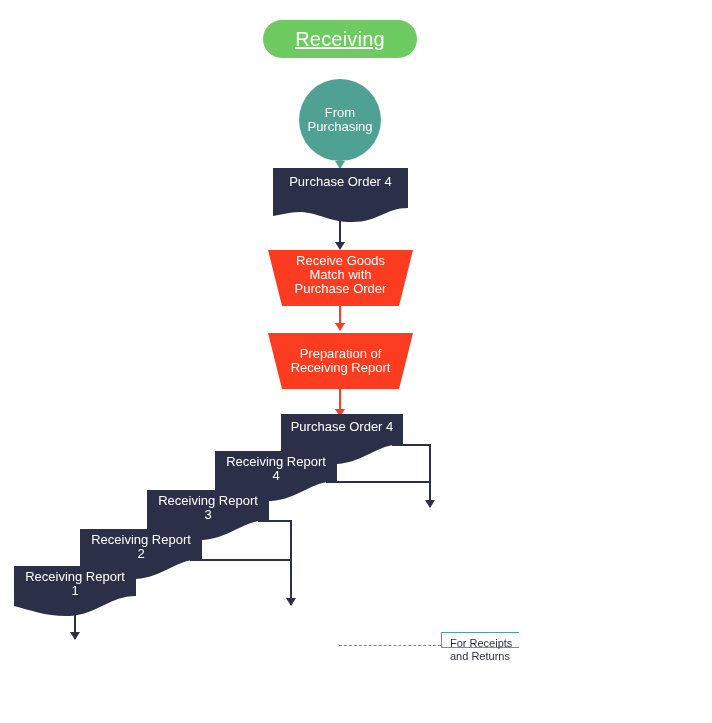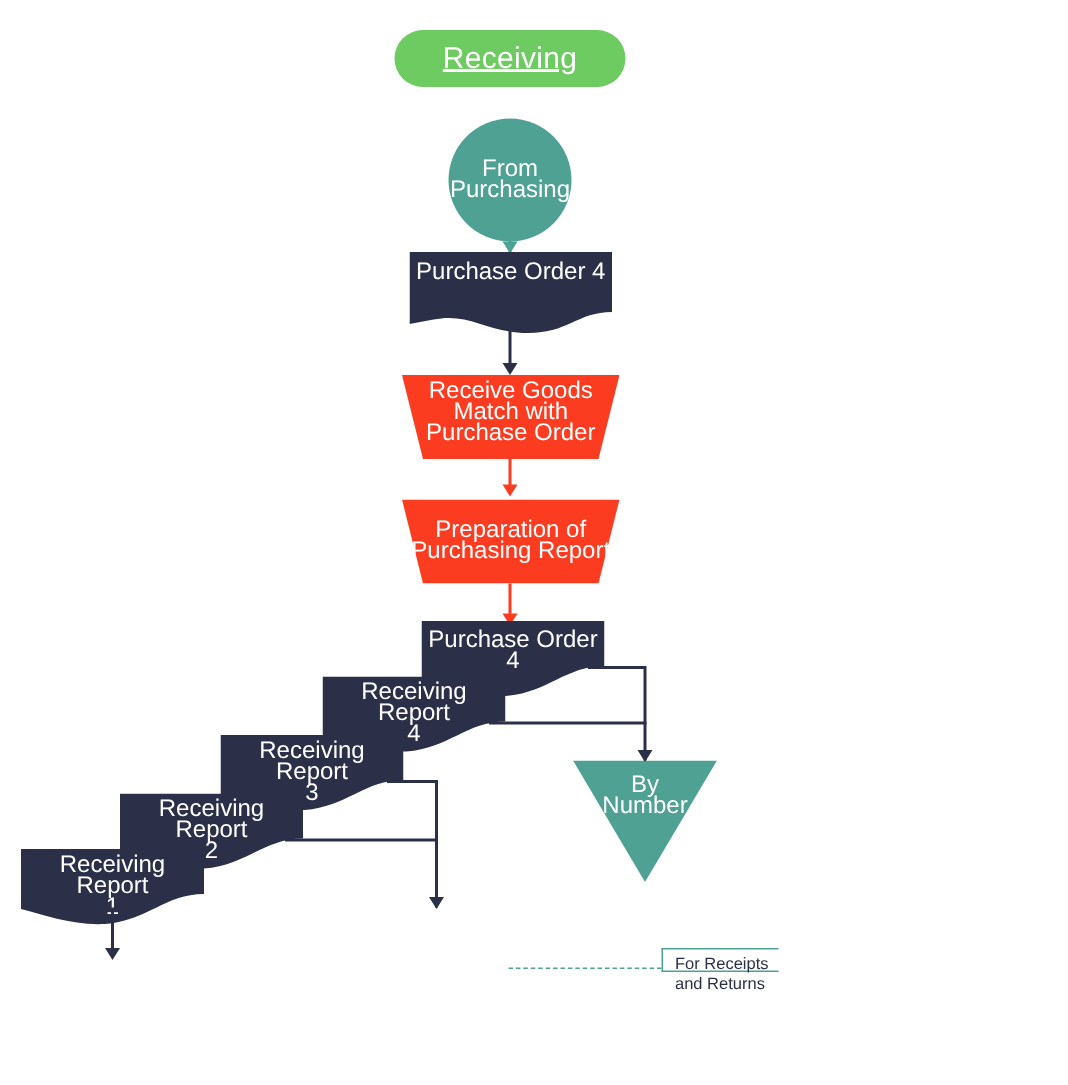--- a/index.html
+++ b/index.html
@@ -39,21 +39,21 @@
   
   .shape {
     position: absolute;
   }
   .shape .lbl {
     position: absolute;
     left: 0;
     width: 100%;
     text-align: center;
     color: #ffffff;
-    font-size: 16px;
+    font-size: 13px;
     line-height: 14px;
     white-space: pre-line;
     pointer-events: none;
   }
 
   
   .circle {
     border-radius: 50%;
     background: #4FA194;
   }
@@ -148,21 +148,21 @@
   </div>
 
   <div class="ln v red" style="left:339px; top:306px; height:22px;"></div>
   <div class="arrow red" style="left:335px; top:323px;"></div>
 
   <div class="shape trapz" style="left:268px; top:333px; width:145px; height:56px;">
     <svg width="145" height="56" viewBox="0 0 145 56">
       <path d="M0,0 H145 L131,56 H14 Z" fill="#FC3C20"></path>
     </svg>
     <div class="lbl" style="top:14px;">Preparation of
-Purchasing Report</div>
+Receiving Report</div>
   </div>
 
   <div class="ln v red" style="left:339px; top:389px; height:25px;"></div>
   <div class="arrow red" style="left:335px; top:409px;"></div>
 
   <div class="ln h" style="left:392px; top:444px; width:38px;"></div>
   <div class="ln v" style="left:429px; top:444px; height:63px;"></div>
 
   <div class="ln h" style="left:326px; top:481px; width:105px;"></div>
 
@@ -206,27 +206,20 @@
     <svg class="doc-svg" width="122" height="52" viewBox="0 0 122 52">
       <path d="M0,0 H122 V30 C96,30 84,48 56,50 C34,51 16,44 0,40 Z" fill="#2B3048"></path>
     </svg>
     <div class="lbl" style="top:4px;">Receiving Report
 1</div>
   </div>
 
   <div class="ln v" style="left:74px; top:605px; height:33px;"></div>
   <div class="arrow" style="left:70px; top:632px;"></div>
 
-  <div class="shape tri" style="left:382px; top:507px; width:96px; height:81px;">
-    <svg width="96" height="81" viewBox="0 0 96 81">
-      <path d="M0,0 H96 L48,81 Z" fill="#4FA194"></path>
-    </svg>
-    <div class="lbl" style="top:10px;">By
-Number</div>
-  </div>
   <div class="arrow" style="left:425px; top:500px;"></div>
 
   <div class="arrow" style="left:286px; top:598px;"></div>
 
 
   <div class="dash" style="left:339px; top:645px; width:102px;"></div>
 
   <div class="note" style="left:441px; top:632px; width:78px; height:16px;">For Receipts
 and Returns</div>
 

